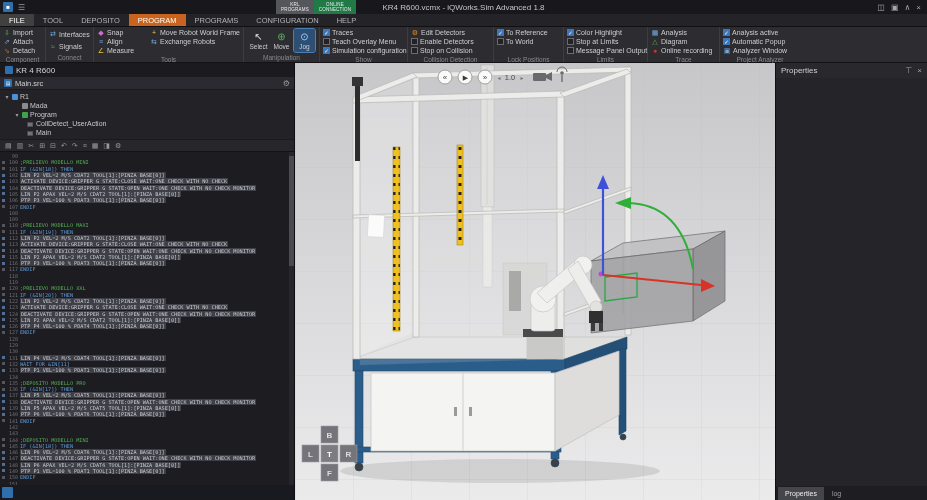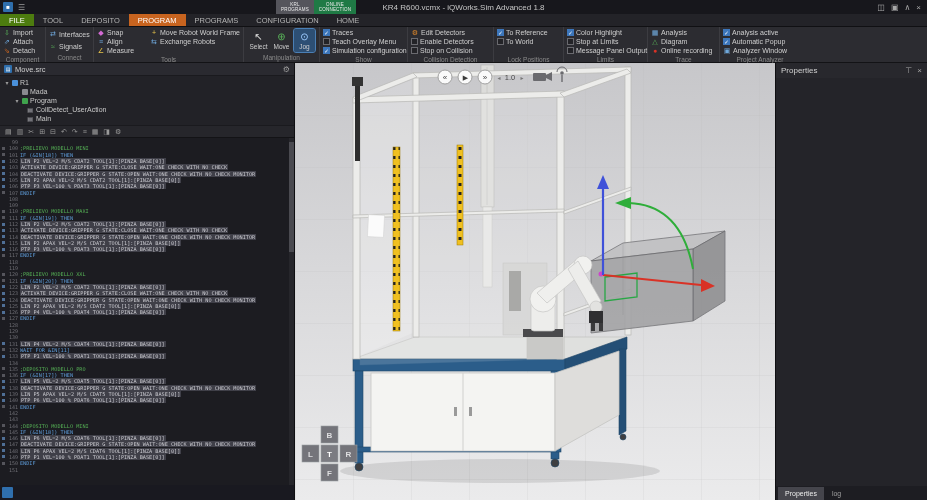--- a/index.html
+++ b/index.html
@@ -12,21 +12,21 @@
 .burger{color:#9a9a9a;font-size:8px;padding:0 2px}
 .ctx{display:flex;position:absolute;left:276px;top:0;height:14px;z-index:2}
 .ctab{display:flex;flex-direction:column;align-items:center;justify-content:center;font-size:4.5px;line-height:5px;padding:0 5px;color:#eee;letter-spacing:.2px}
 .ctab.gray{background:#55555c}
 .ctab.green{background:#1f7a45}
 .tb-title{position:absolute;left:0;right:0;top:0;height:14px;display:flex;align-items:center;justify-content:center;font-size:8px;color:#c6c6c6;z-index:1}
 .tb-right{margin-left:auto;display:flex;align-items:center;gap:6px;padding-right:6px;color:#a8a8a8;font-size:8px;z-index:2}
 
 .tabsrow{height:13px;background:#232328;display:flex;border-bottom:1px solid #101013;flex:none}
 .rtab{font-size:7.5px;color:#b5b5b5;display:flex;align-items:center;padding:0 9px}
-.rtab.file{background:#4d7c0f;color:#fff}
+.rtab.file{background:#404040;color:#fff}
 .rtab.active{background:#c8641f;color:#fff}
 
 .ribbon{height:36px;background:#2c2c31;display:flex;border-bottom:1px solid #131316;flex:none}
 .rgroup{display:flex;flex-direction:column;border-right:1px solid #3c3c41;padding:1px 3px 0;flex:none}
 .rlabel{font-size:6.5px;color:#8b8b8b;text-align:center;padding:1px 0 1px}
 .rcol{display:flex;flex-direction:column;justify-content:space-around;flex:1}
 .rrow{display:flex;align-items:center;gap:2px;font-size:7px;color:#cfcfcf;white-space:nowrap;height:9px}
 .ric{width:8px;text-align:center;font-size:7px;line-height:8px;flex:none}
 .cb{width:7px;height:7px;border:1px solid #6a6a6f;background:#232327;display:inline-flex;align-items:center;justify-content:center;font-size:5.5px;line-height:6px;color:#fff;flex:none}
 .cb.checked{background:#3c76bb;border-color:#3c76bb}
@@ -105,21 +105,21 @@
     </div>
   </div>
 
   <div class="tabsrow">
     <div class="rtab file">FILE</div>
     <div class="rtab">TOOL</div>
     <div class="rtab">DEPOSITO</div>
     <div class="rtab active">PROGRAM</div>
     <div class="rtab">PROGRAMS</div>
     <div class="rtab">CONFIGURATION</div>
-    <div class="rtab">HOME</div>
+    <div class="rtab">HELP</div>
   </div>
 
   <div class="ribbon">
 
     <div class="rgroup" style="width:46px">
       <div class="rcol">
         <div class="rrow">
             <span class="ric" style="color:#58b158">⇩</span>
             <span>Import</span>
           </div>
@@ -301,23 +301,27 @@
           </div>
       </div>
       <div class="rlabel">Project Analyzer</div>
     </div>
 
   </div>
 
   <div class="main">
 
     <div class="left">
+      <div class="lp-title">
+        <span class="fic"></span>
+        <span>KR 4 R600</span>
+      </div>
       <div class="lp-file">
         <span class="fic">▤</span>
-        <span>Move.src</span>
+        <span>Main.src</span>
         <span class="gear">⚙</span>
       </div>
       <div class="tree">
         <div class="trow" style="padding-left:4px">
             <span class="caret">▾</span>
             <span class="tic" style="background:#4a90d9"></span>
             <span>R1</span>
           </div>
         <div class="trow" style="padding-left:14px">
             <span class="caret"></span>

